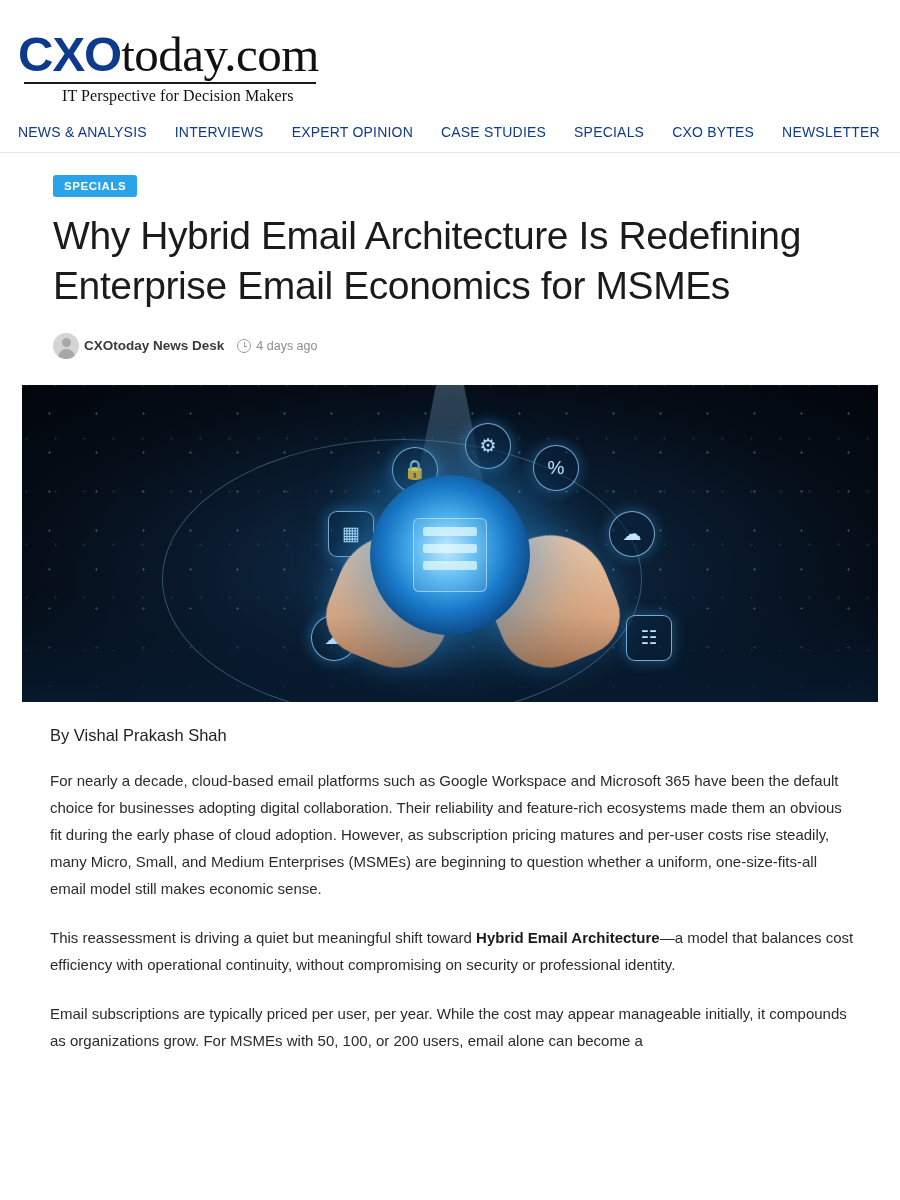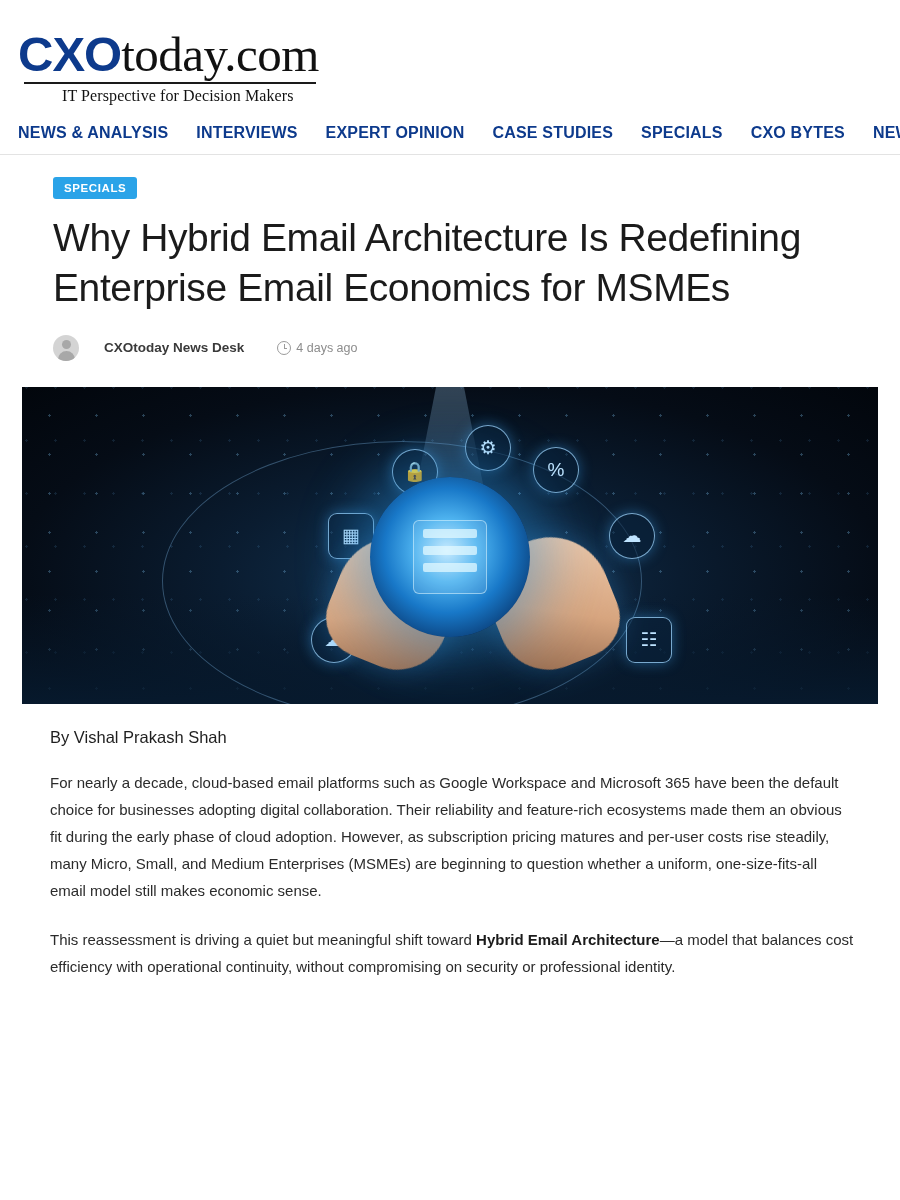--- a/index.html
+++ b/index.html
@@ -57,22 +57,22 @@
   .main-nav {
     margin-top: 20px;
     padding: 0 18px;
     display: flex;
     align-items: center;
     gap: 0px;
     border-bottom: 1px solid #e3e3e3;
     padding-bottom: 12px;
   }
   .nav-item {
-    font-size: 16px;
-    font-weight: bold;
+    font-size: 14px;
+    font-weight: normal;
     color: #0d3a8c;
     letter-spacing: 0.2px;
     padding: 0 14px;
     cursor: pointer;
     white-space: nowrap;
   }
   .nav-item:first-child { padding-left: 0; }
   .nav-more {
     display: flex;
     align-items: center;
@@ -99,21 +99,21 @@
     font-size: 39px;
     line-height: 1.28;
     font-weight: normal;
     color: #1b1b1b;
     letter-spacing: -0.4px;
     max-width: 790px;
   }
   .byline-row {
     display: flex;
     align-items: center;
-    gap: 25px;
+    gap: 5px;
     margin: 22px 0 0 31px;
   }
   .avatar {
     width: 26px;
     height: 26px;
     border-radius: 50%;
     background: #d4d4d4;
     position: relative;
     overflow: hidden;
     flex: 0 0 auto;
@@ -353,15 +353,16 @@
           <span></span>
           <span></span>
       </div>
     </div>
   </div>
 
   <div class="body-copy">
     <h3>By Vishal Prakash Shah</h3>
     <p>For nearly a decade, cloud-based email platforms such as Google Workspace and Microsoft 365 have been the default choice for businesses adopting digital collaboration. Their reliability and feature-rich ecosystems made them an obvious fit during the early phase of cloud adoption. However, as subscription pricing matures and per-user costs rise steadily, many Micro, Small, and Medium Enterprises (MSMEs) are beginning to question whether a uniform, one-size-fits-all email model still makes economic sense.</p>
     <p><span>This reassessment is driving a quiet but meaningful shift toward </span><b>Hybrid Email Architecture</b><span>—a model that balances cost efficiency with operational continuity, without compromising on security or professional identity.</span></p>
+    <p>Email subscriptions are typically priced per user, per year. While the cost may appear manageable initially, it compounds as organizations grow. For MSMEs with 50, 100, or 200 users, email alone can become a</p>
   </div>
 
 </div>
 
 </body></html>

